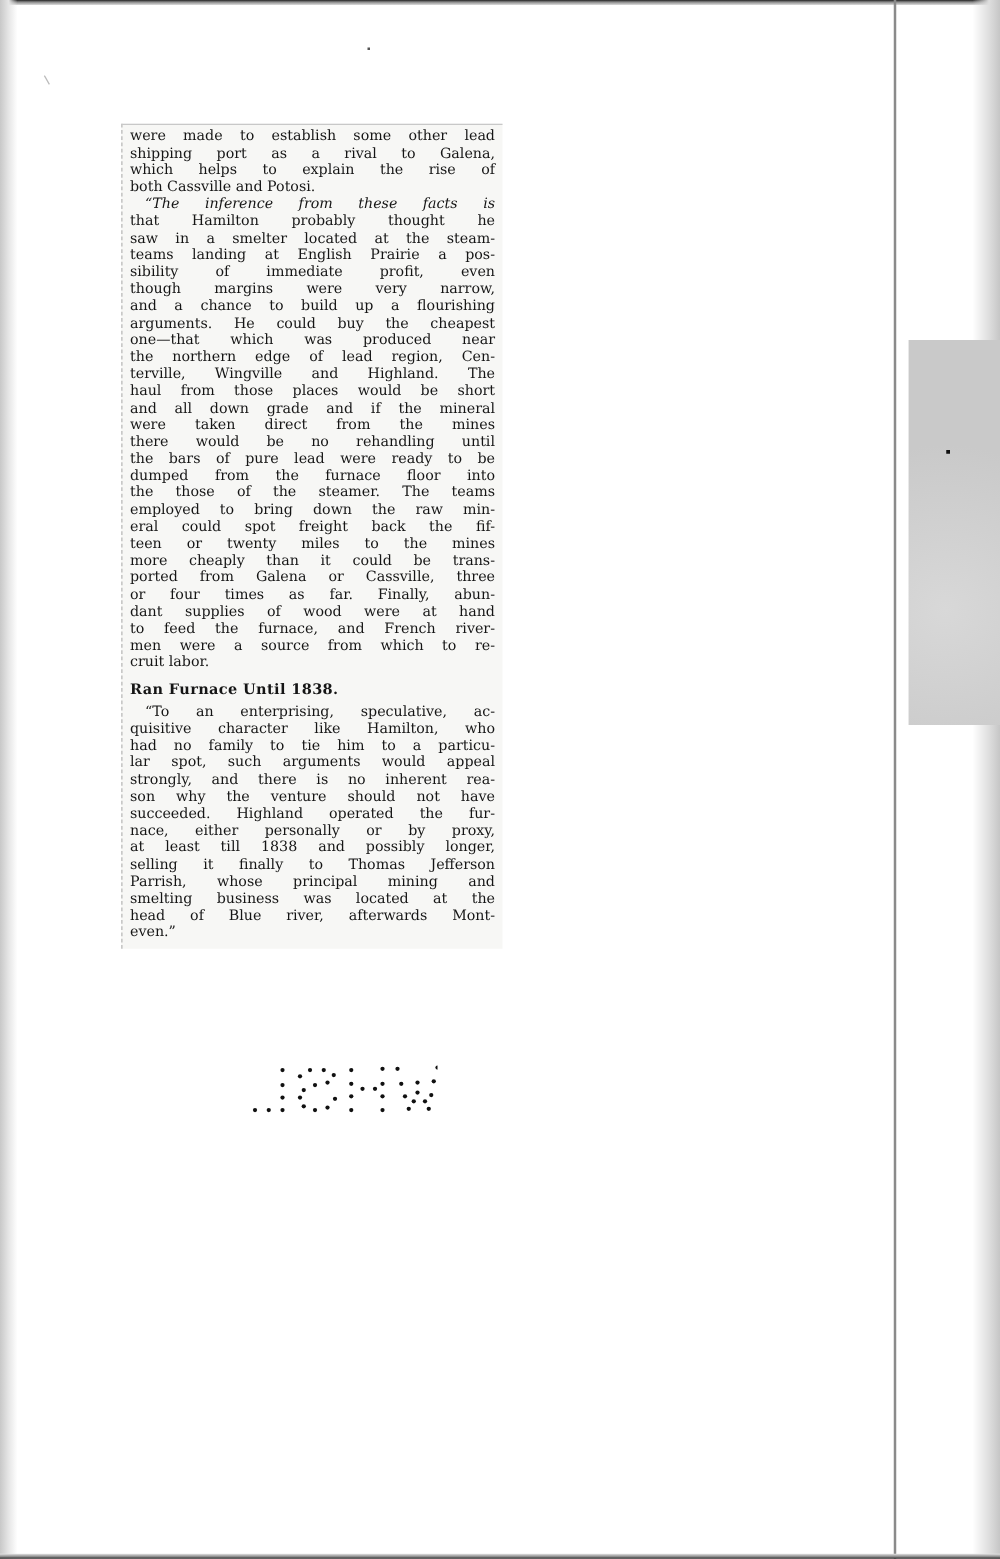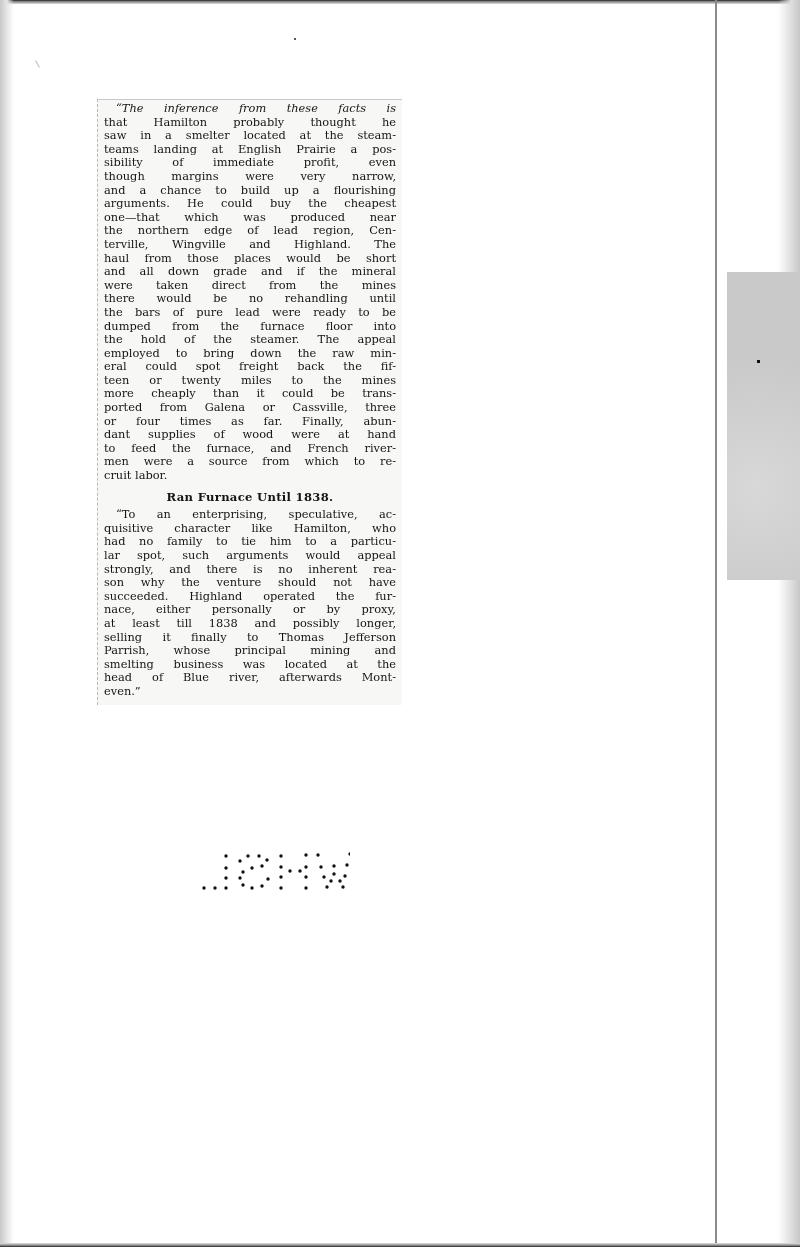--- a/index.html
+++ b/index.html
@@ -79,21 +79,20 @@
       display: block;
       text-align: justify;
       text-align-last: justify;
       white-space: nowrap;
     }
     .clipping .line.last {
       text-align-last: left;
     }
     .subhead {
       margin: 8px 0 4px 0;
-      text-align: center;
       font-weight: bold;
       font-size: 11.6px;
       letter-spacing: 0.3px;
     }
     .perforation {
       position: absolute;
       left: 190px; top: 848px;
       width: 160px; height: 50px;
     }
     .stray-mark {
@@ -113,40 +112,46 @@
   <div class="bottom-edge"></div>
 
   <div class="gray-tab">
     <div class="gray-tab-dot"></div>
   </div>
 
   <div class="stray-mark" style="left:294px;top:38px;"></div>
   <div class="stray-mark" style="left:37px;top:60px;width:1px;height:8px;background:#bbb;transform:rotate(-30deg);"></div>
 
   <div class="clipping">
+    <div>
+      <span class="line">were made to establish some other lead</span>
+      <span class="line">shipping port as a rival to Galena,</span>
+      <span class="line">which helps to explain the rise of</span>
+      <span class="line last">both Cassville and Potosi.</span>
+    </div>
 
     <div>
       <span class="line" style="padding-left:12px;font-style:italic;">“The inference from these facts is</span>
       <span class="line">that Hamilton probably thought he</span>
       <span class="line">saw in a smelter located at the steam-</span>
       <span class="line">teams landing at English Prairie a pos-</span>
       <span class="line">sibility of immediate profit, even</span>
       <span class="line">though margins were very narrow,</span>
       <span class="line">and a chance to build up a flourishing</span>
       <span class="line">arguments. He could buy the cheapest</span>
       <span class="line">one—that which was produced near</span>
       <span class="line">the northern edge of lead region, Cen-</span>
       <span class="line">terville, Wingville and Highland. The</span>
       <span class="line">haul from those places would be short</span>
       <span class="line">and all down grade and if the mineral</span>
       <span class="line">were taken direct from the mines</span>
       <span class="line">there would be no rehandling until</span>
       <span class="line">the bars of pure lead were ready to be</span>
       <span class="line">dumped from the furnace floor into</span>
-      <span class="line">the hold of the steamer. The appeal</span>
+      <span class="line">the those of the steamer. The teams</span>
       <span class="line">employed to bring down the raw min-</span>
       <span class="line">eral could spot freight back the fif-</span>
       <span class="line">teen or twenty miles to the mines</span>
       <span class="line">more cheaply than it could be trans-</span>
       <span class="line">ported from Galena or Cassville, three</span>
       <span class="line">or four times as far. Finally, abun-</span>
       <span class="line">dant supplies of wood were at hand</span>
       <span class="line">to feed the furnace, and French river-</span>
       <span class="line">men were a source from which to re-</span>
       <span class="line last">cruit labor.</span>

